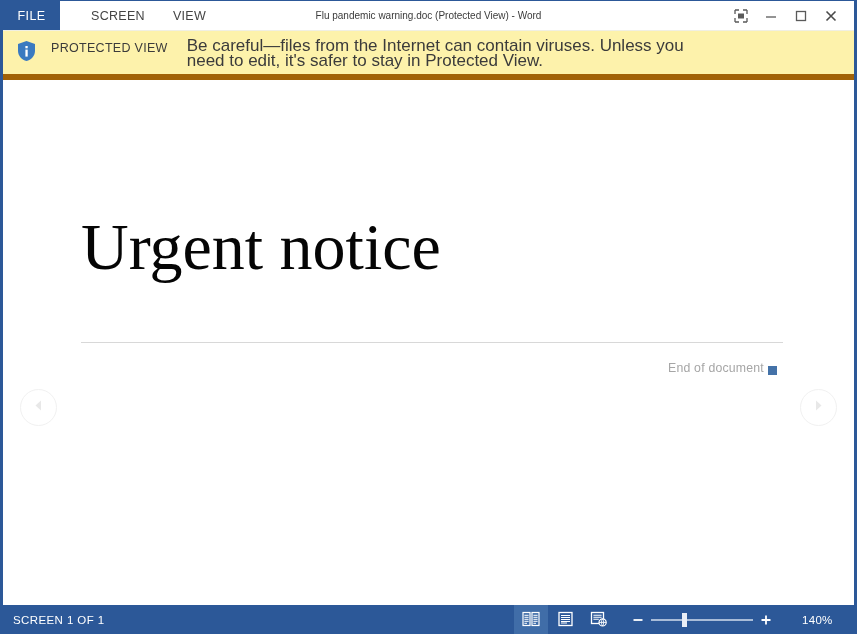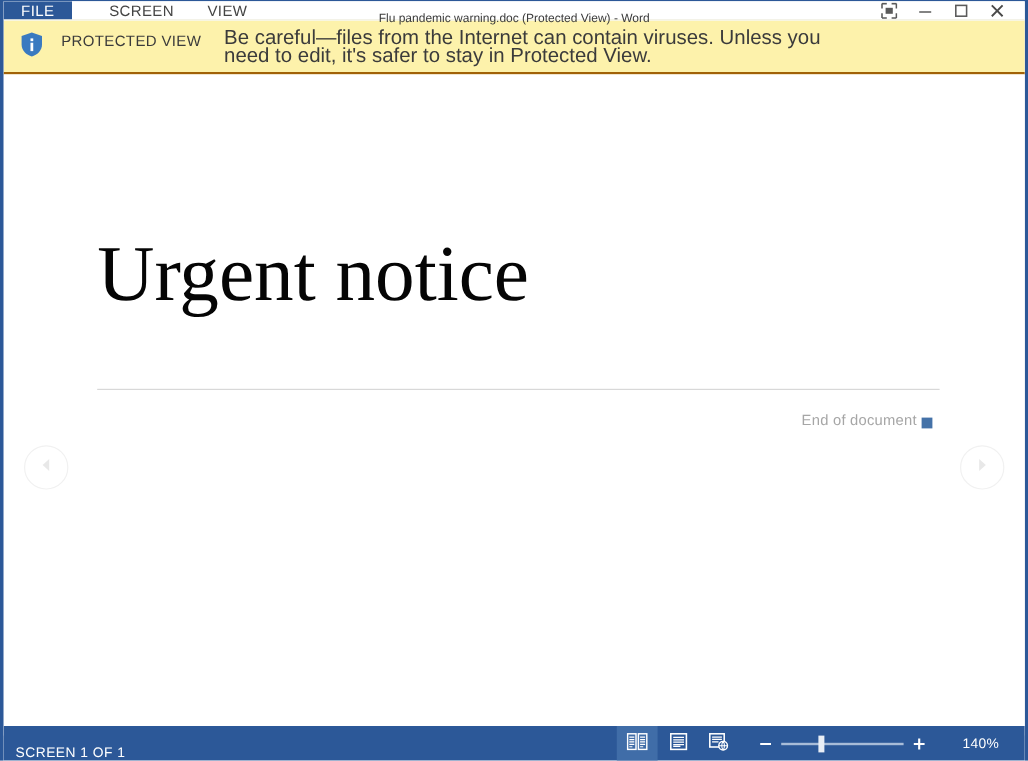--- a/index.html
+++ b/index.html
@@ -17,21 +17,21 @@
     background: #ffffff;
     border-left: 3px solid #2c5898;
     border-right: 3px solid #2c5898;
     border-top: 1px solid #2c5898;
     overflow: hidden;
   }
 
   
   .titlebar {
     position: relative;
-    height: 16px;
+    height: 30px;
     background: #ffffff;
     display: flex;
     align-items: stretch;
     border-bottom: 1px solid #f0efe3;
   }
   .file-tab {
     width: 57px;
     background: #2c5898;
     color: #ffffff;
     font-size: 12.5px;
@@ -76,21 +76,21 @@
     display: flex; align-items: center; justify-content: center;
     cursor: pointer;
   }
   .win-btn svg { display: block; }
 
   
   .pv-bar {
     display: flex;
     align-items: flex-start;
     background: #fdf2ab;
-    border-bottom: 2px solid #a16207;
+    border-bottom: 6px solid #a16207;
     min-height: 38px;
     padding: 6px 0 6px 14px;
   }
   .pv-shield { width: 22px; flex: 0 0 22px; padding-top: 3px; }
   .pv-label {
     color: #3b3b3b;
     font-size: 12.5px;
     letter-spacing: .3px;
     padding: 4px 0 0 12px;
     flex: 0 0 auto;
@@ -184,21 +184,21 @@
   .nav-arrow.left  { left: 17px; }
   .nav-arrow.right { right: 17px; }
 
   
   .statusbar {
     position: absolute;
     left: 0; right: 0; bottom: 0;
     height: 29px;
     background: #2c5898;
     display: flex;
-    align-items: flex-end;
+    align-items: center;
     color: #ffffff;
     font-size: 11.5px;
   }
   .status-left {
     padding-left: 10px;
     letter-spacing: .4px;
   }
   .status-right {
     margin-left: auto;
     display: flex;

